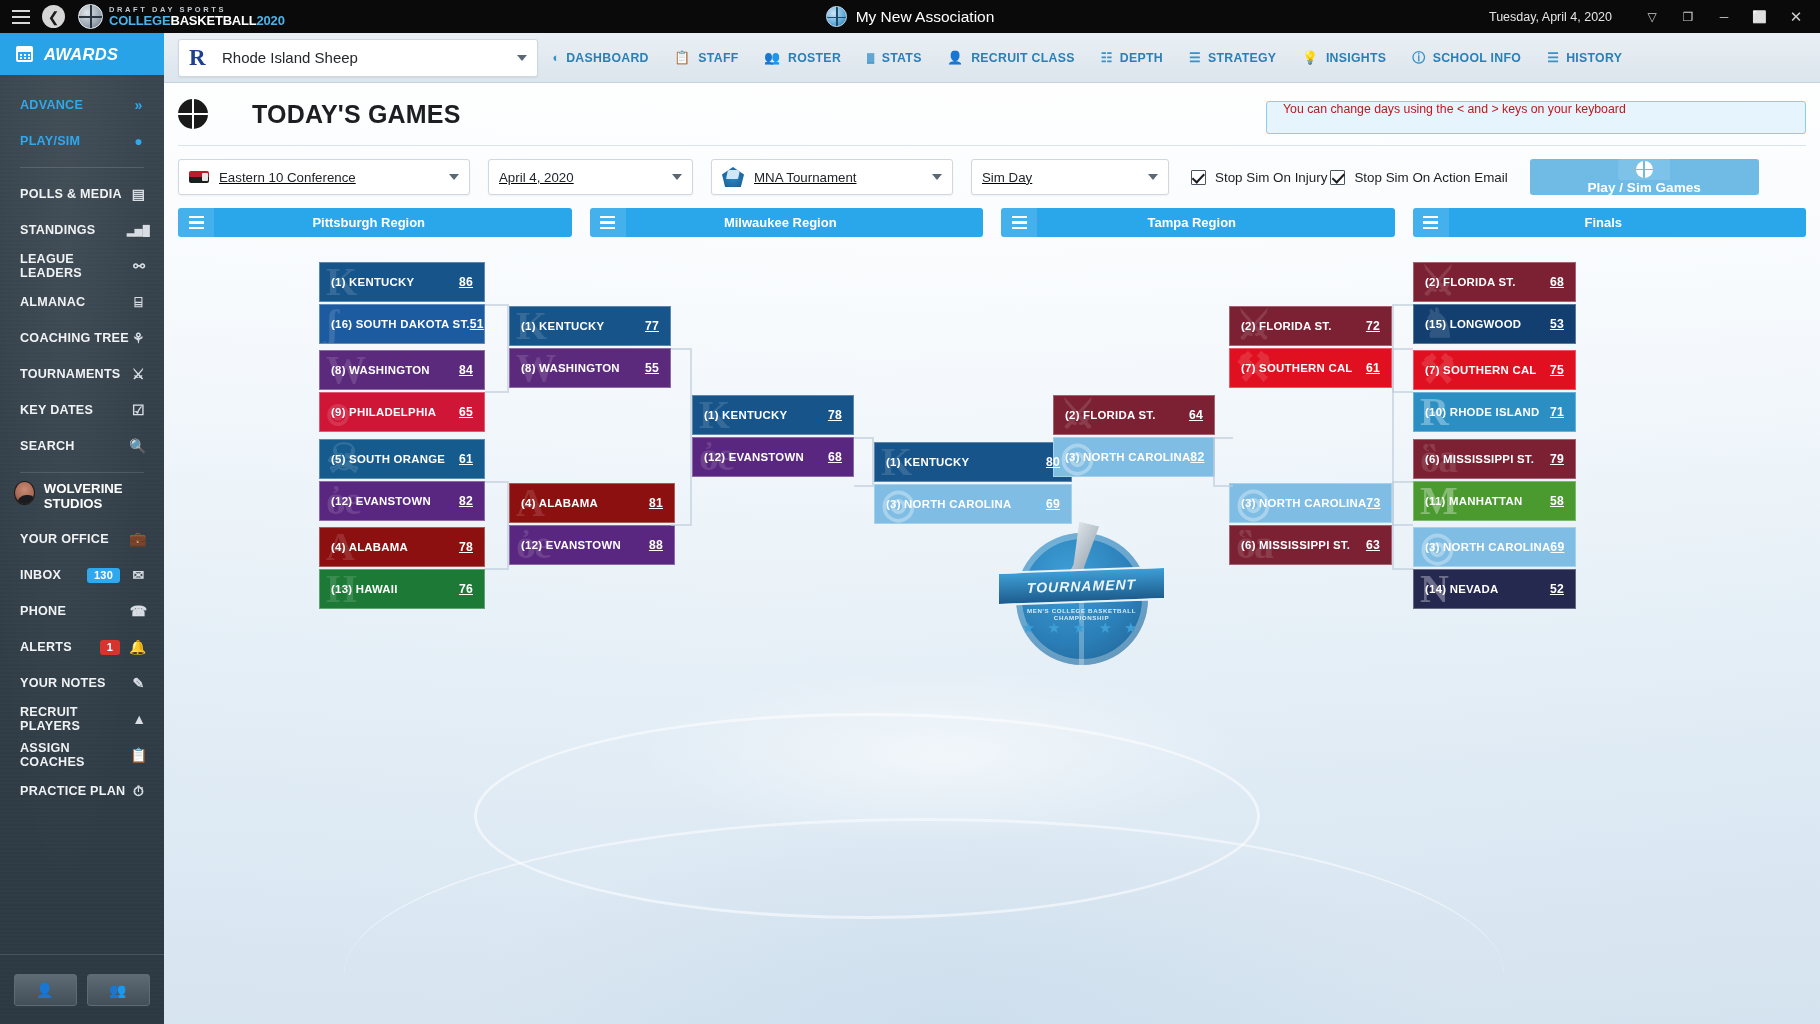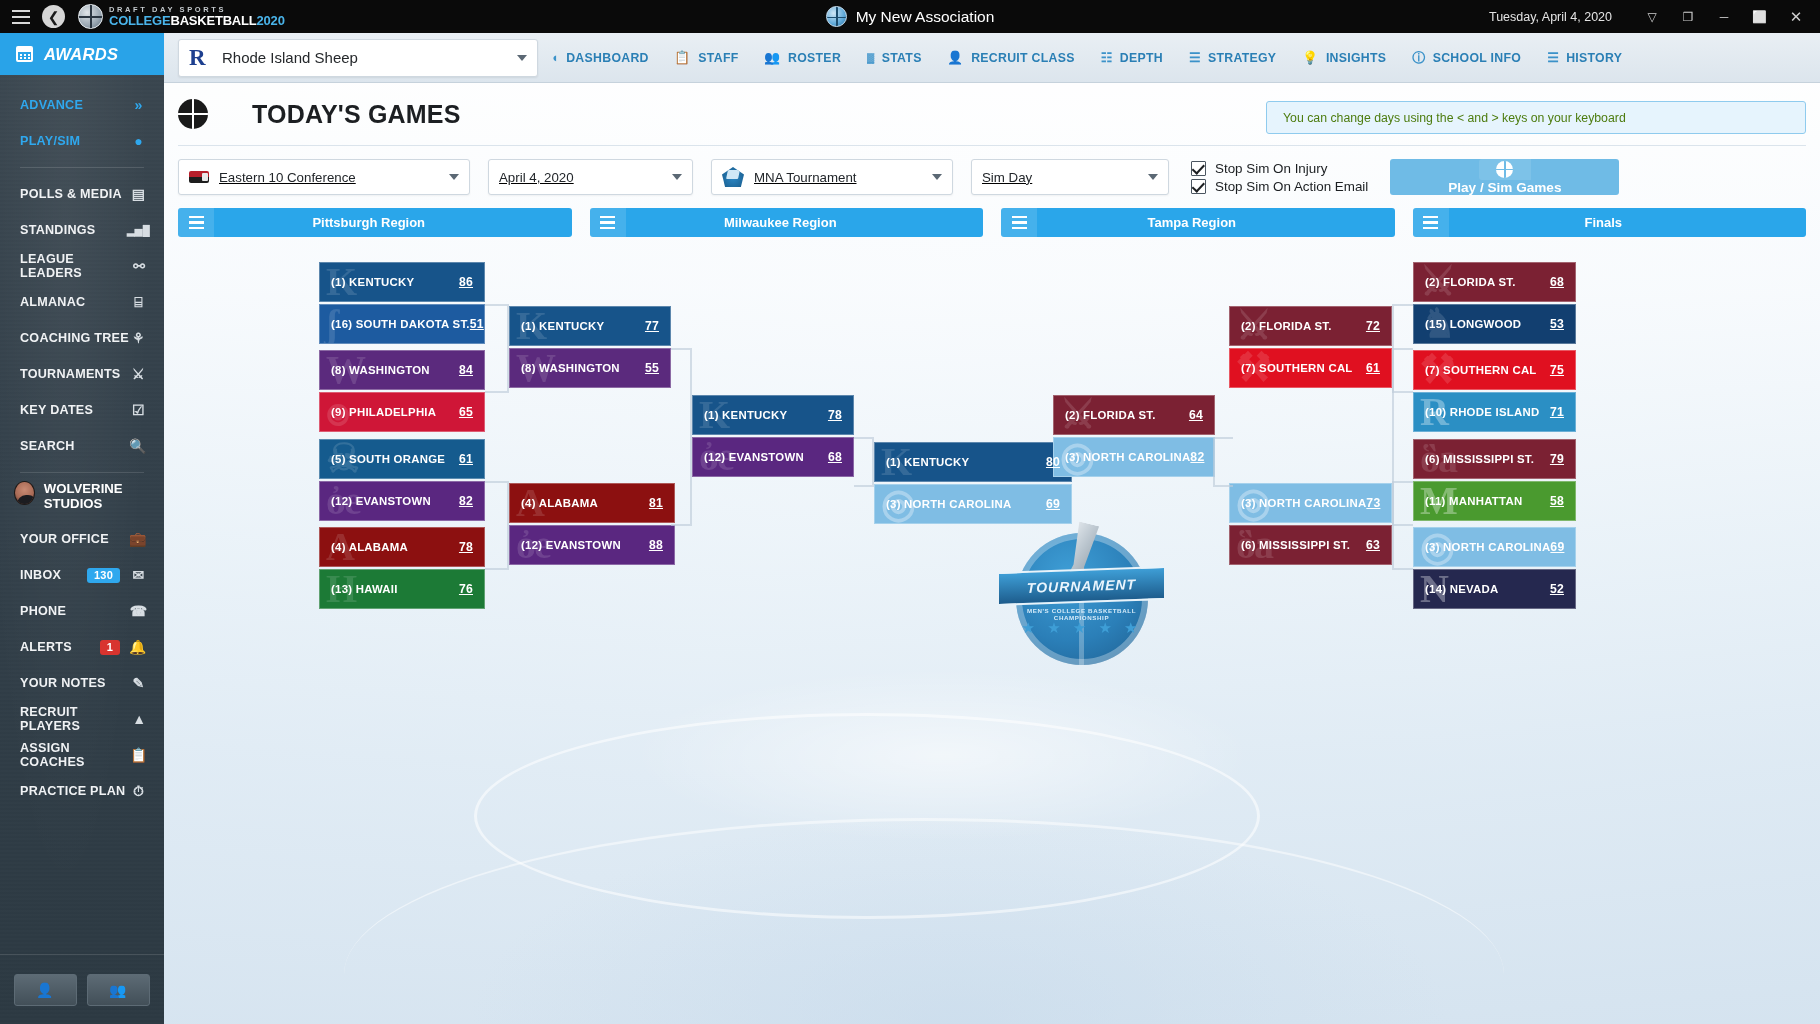--- a/index.html
+++ b/index.html
@@ -189,22 +189,22 @@
   .bball-icon:after{top:13.6px;left:0;width:30px;height:2.8px;}
   .bball-icon i {
     position:absolute; left:-8px; top:-7px; width:45px; height:44px;
     border:2.8px solid #fff; border-radius:50%; transform:rotate(0deg);
     border-left-color:transparent; border-top-color:transparent;
   }
   #page-title { margin-left:14px; font-size:25px; font-weight:bold; color:#1c1f22; letter-spacing:0.2px;}
   #hint-banner {
     position:absolute; right:14px; top:18px; width:540px; height:33px;
     background:#e6f4fd; border:1px solid #8fcbee; border-radius:3px;
-    display:flex; align-items:center; padding-left:16px;
-    color:#4d7c0f; font-size:12.3px; z-index:4;
+    display:flex; align-items:flex-start; padding-left:16px;
+    color:#b91c1c; font-size:12.3px; z-index:4;
   }
   #head-rule { position:relative; z-index:3; height:1px; background:#dbe4ec; margin:0 14px; }
 
   #controls {
     position:relative; z-index:3; height:62px; display:flex; align-items:center;
     padding:0 14px; gap:0;
   }
   .sel {
     height:36px; background:#fff; border:1px solid #cfd8e0; border-radius:3px;
     display:flex; align-items:center; padding:0 10px; gap:10px;
@@ -227,21 +227,21 @@
   }
   .tourn-logo {
     width:22px;height:20px;flex:none; position:relative;
     background:radial-gradient(circle at 50% 55%, #2b86c4 0%, #1f6ba0 60%, #17527c 100%);
     clip-path: polygon(50% 0, 100% 38%, 86% 100%, 14% 100%, 0 38%);
   }
   .tourn-logo:after{
     content:""; position:absolute; left:5px; top:3px; width:12px; height:9px;
     background:#cfe7f6; transform:skewX(-12deg); border-radius:1px;
   }
-  #checks { margin-left:22px; display:flex; flex-direction:column; gap:3px; }
+  #checks { margin-left:22px; display:flex; gap:3px; }
   .chk { display:flex; align-items:center; gap:9px; }
   .chkbox {
     width:15px;height:15px;border:1.4px solid #4a5560; background:#fff; border-radius:1px;
     position:relative; flex:none;
   }
   .chkbox:after{
     content:""; position:absolute; left:3.2px; top:0.5px; width:5px;height:9.5px;
     border:solid #1c1f22; border-width:0 2.1px 2.1px 0; transform:rotate(43deg);
   }
   .chk .lbl { font-size:13.4px; color:#1c1f22; }

